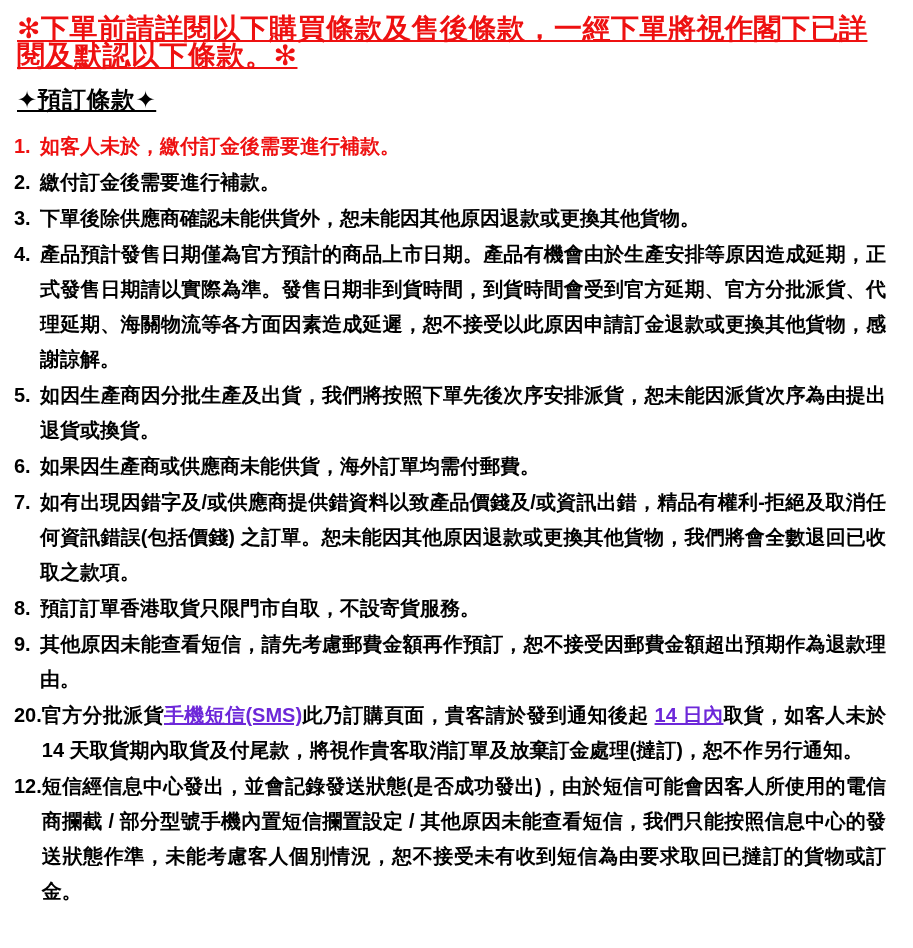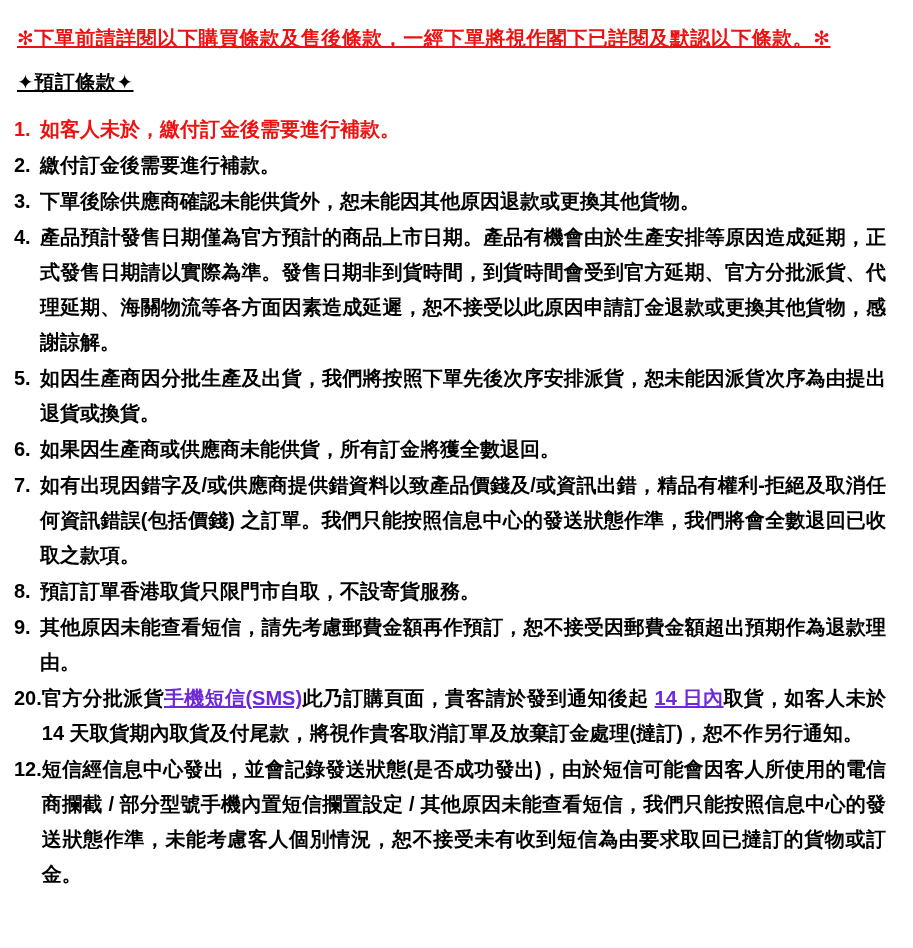--- a/index.html
+++ b/index.html
@@ -14,29 +14,29 @@
     color: #000000;
     -webkit-font-smoothing: antialiased;
   }
   .page {
     padding: 13px 27px 10px 14px;
     box-sizing: border-box;
     width: 913px;
   }
   .notice {
     color: #ee1111;
-    font-size: 20px;
+    font-size: 28px;
     line-height: 27px;
     text-decoration: underline;
-    margin: 12px 0 0 3px;
+    margin: 2px 0 0 3px;
     letter-spacing: 0.5px;
   }
   .section-title {
     display: inline-block;
-    font-size: 20px;
+    font-size: 24px;
     line-height: 27px;
     text-decoration: underline;
     margin: 17px 0 0 3px;
     letter-spacing: 0.5px;
   }
   .terms-list {
     margin-top: 16px;
   }
   .item {
     display: flex;
@@ -94,26 +94,26 @@
       <span class="txt">產品預計發售日期僅為官方預計的商品上市日期。產品有機會由於生產安排等原因造成延期，正式發售日期請以實際為準。發售日期非到貨時間，到貨時間會受到官方延期、官方分批派貨、代理延期、海關物流等各方面因素造成延遲，恕不接受以此原因申請訂金退款或更換其他貨物，感謝諒解。</span>
     </div>
 
     <div class="item">
       <span class="num">5.</span>
       <span class="txt">如因生產商因分批生產及出貨，我們將按照下單先後次序安排派貨，恕未能因派貨次序為由提出退貨或換貨。</span>
     </div>
 
     <div class="item">
       <span class="num">6.</span>
-      <span class="txt">如果因生產商或供應商未能供貨，所有訂金將獲全數退回。</span>
+      <span class="txt">如果因生產商或供應商未能供貨，海外訂單均需付郵費。</span>
     </div>
 
     <div class="item">
       <span class="num">7.</span>
-      <span class="txt">如有出現因錯字及/或供應商提供錯資料以致產品價錢及/或資訊出錯，精品有權利-拒絕及取消任何資訊錯誤(包括價錢) 之訂單。我們只能按照信息中心的發送狀態作準，我們將會全數退回已收取之款項。</span>
+      <span class="txt">如有出現因錯字及/或供應商提供錯資料以致產品價錢及/或資訊出錯，精品有權利-拒絕及取消任何資訊錯誤(包括價錢) 之訂單。恕未能因其他原因退款或更換其他貨物，我們將會全數退回已收取之款項。</span>
     </div>
 
     <div class="item">
       <span class="num">8.</span>
       <span class="txt">預訂訂單香港取貨只限門市自取，不設寄貨服務。</span>
     </div>
 
     <div class="item">
       <span class="num">9.</span>
       <span class="txt">其他原因未能查看短信，請先考慮郵費金額再作預訂，恕不接受因郵費金額超出預期作為退款理由。</span>

